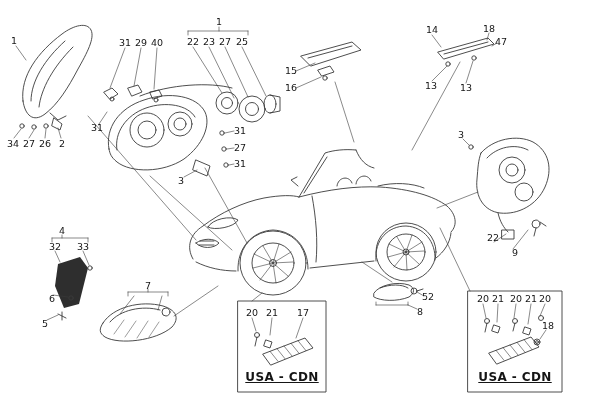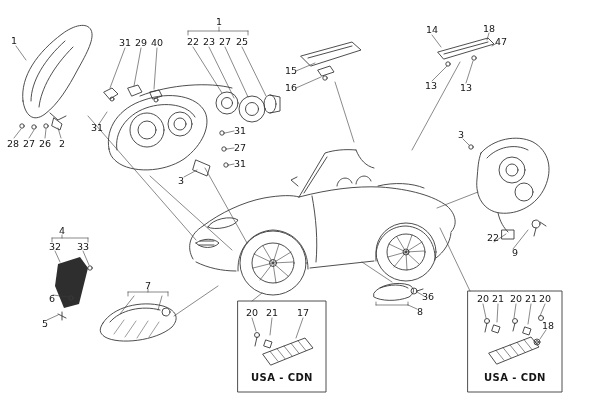--- a/index.html
+++ b/index.html
@@ -2,22 +2,22 @@
 <html><head>
 <meta charset="utf-8">
 <style>
   * { margin:0; padding:0; box-sizing:border-box; }
   html,body { width:600px; height:404px; background:#ffffff; overflow:hidden; }
   .page { position:relative; width:600px; height:404px; background:#ffffff;
           font-family:"DejaVu Sans", sans-serif; color:#111; }
   .art { position:absolute; left:0; top:0; }
   .callout { position:absolute; transform:translate(-50%,-50%); font-size:9.5px;
              line-height:1; color:#151515; white-space:nowrap; }
-  .region-label { position:absolute; transform:translate(-50%,-50%); font-size:10px;
-                  font-weight:bold; letter-spacing:.4px; color:#151515; white-space:nowrap; }
+  .region-label { position:absolute; transform:translate(-50%,-50%); font-size:12px;
+                  font-weight:bold; letter-spacing:.4px; color:#151515; white-space:nowrap;text-decoration:underline; }
 </style>
 </head>
 <body>
 
 <div class="page">
 
   <svg class="art" width="600" height="404" viewBox="0 0 600 404">
     <g stroke="#3a3a3a" fill="none" stroke-width="0.9" stroke-linecap="round" stroke-linejoin="round">
 
       <g>
@@ -196,21 +196,21 @@
         <path d="M392,282 L362,262"></path>
         <path d="M483,304 L486,318 M498,304 L497,322 M516,304 L514,318 M531,304 L528,324 M545,304 L540,316"></path>
         <path d="M546,330 L540,339"></path>
         <path d="M470,291 L440,228"></path>
       </g>
     </g>
   </svg>
 
   <div>
     <span class="callout" style="left:14px;top:41px">1</span>
-    <span class="callout" style="left:13px;top:144px">28</span>
+    <span class="callout" style="left:13px;top:144px">34</span>
     <span class="callout" style="left:29px;top:144px">27</span>
     <span class="callout" style="left:45px;top:144px">26</span>
     <span class="callout" style="left:62px;top:144px">2</span>
     <span class="callout" style="left:125px;top:43px">31</span>
     <span class="callout" style="left:141px;top:43px">29</span>
     <span class="callout" style="left:157px;top:43px">40</span>
     <span class="callout" style="left:97px;top:128px">31</span>
     <span class="callout" style="left:219px;top:22px">1</span>
     <span class="callout" style="left:193px;top:42px">22</span>
     <span class="callout" style="left:209px;top:42px">23</span>
@@ -232,21 +232,21 @@
     <span class="callout" style="left:515px;top:253px">9</span>
     <span class="callout" style="left:62px;top:231px">4</span>
     <span class="callout" style="left:55px;top:247px">32</span>
     <span class="callout" style="left:83px;top:247px">33</span>
     <span class="callout" style="left:52px;top:299px">6</span>
     <span class="callout" style="left:45px;top:324px">5</span>
     <span class="callout" style="left:148px;top:286px">7</span>
     <span class="callout" style="left:252px;top:313px">20</span>
     <span class="callout" style="left:272px;top:313px">21</span>
     <span class="callout" style="left:303px;top:313px">17</span>
-    <span class="callout" style="left:428px;top:297px">36</span>
+    <span class="callout" style="left:428px;top:297px">52</span>
     <span class="callout" style="left:420px;top:312px">8</span>
     <span class="callout" style="left:483px;top:299px">20</span>
     <span class="callout" style="left:498px;top:299px">21</span>
     <span class="callout" style="left:516px;top:299px">20</span>
     <span class="callout" style="left:531px;top:299px">21</span>
     <span class="callout" style="left:545px;top:299px">20</span>
     <span class="callout" style="left:548px;top:326px">18</span>
   </div>
 
   <span class="region-label" style="left:282px;top:377px">USA - CDN</span>

